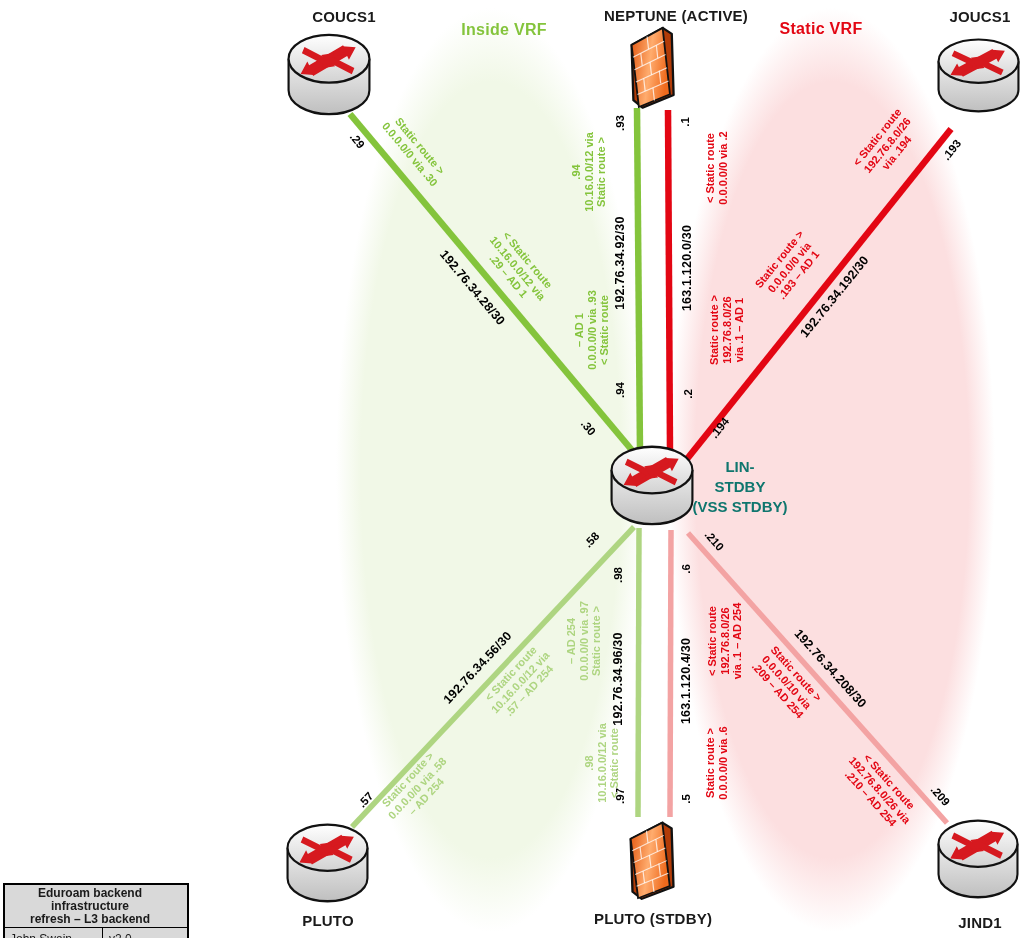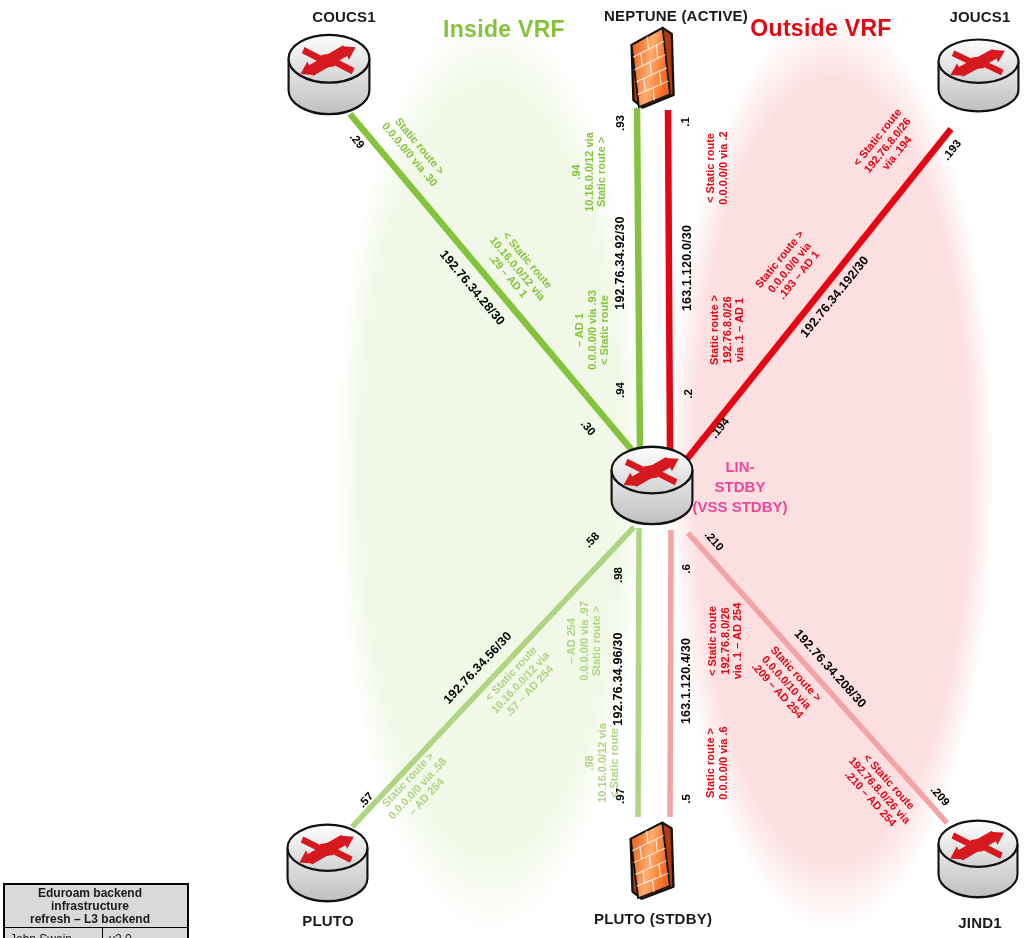--- a/index.html
+++ b/index.html
@@ -14,22 +14,22 @@
   .ln-g{stroke:var(--inside-green);stroke-width:6.5;}
   .ln-lg{stroke:var(--inside-green-light);stroke-width:5.5;}
   .ln-r{stroke:var(--outside-red);stroke-width:6.5;}
   .ln-lr{stroke:var(--outside-red-light);stroke-width:5.5;}
   svg.icon{position:absolute;z-index:4;}
   .lbl{position:absolute;z-index:5;font-weight:bold;white-space:nowrap;text-align:center;
        display:flex;flex-direction:column;align-items:center;line-height:13px;
        transform:translate(-50%,-50%) rotate(var(--r,0deg));}
   .rev{flex-direction:column-reverse;}
   .node-label{font-size:15px;color:#1a1a1a;letter-spacing:.2px;}
-  .lin-label{font-size:15px;color:#ec4899;line-height:20px;}
-  .zone-label{font-size:23px;letter-spacing:.3px;}
+  .lin-label{font-size:15px;color:#0f766e;line-height:20px;}
+  .zone-label{font-size:16px;letter-spacing:.3px;}
   .iface{font-size:11.5px;color:#000;}
   .subnet{font-size:12.5px;color:#000;letter-spacing:.2px;}
   .route{font-size:11px;line-height:12.5px;}
   .g{color:var(--inside-green);}
   .lg{color:var(--inside-green-light);}
   .r{color:var(--outside-red);}
   .titleblock{position:absolute;left:3px;top:883px;width:182px;z-index:6;
     border:2px solid #000;background:#d9d9d9;font-size:12px;color:#1a1a1a;}
   .tb-title{font-weight:bold;text-align:center;line-height:13px;padding:2px 12px 1px 0;
     border-bottom:1.5px solid #000;}
@@ -115,21 +115,21 @@
       <use href="#router"></use>
     </svg>
   <svg class="icon" style="left:627px;top:22px" width="53" height="90" viewBox="0 0 58 106" preserveAspectRatio="none">
       <use href="#firewall"></use>
     </svg>
   <svg class="icon" style="left:626px;top:817px" width="54" height="86" viewBox="0 0 58 106" preserveAspectRatio="none">
       <use href="#firewall"></use>
     </svg>
 
   <div class="lbl zone-label g" style="left:504px;top:29px">Inside VRF</div>
-  <div class="lbl zone-label r" style="left:821px;top:28px">Outside VRF</div>
+  <div class="lbl zone-label r" style="left:821px;top:28px">Static VRF</div>
 
   <div class="lbl node-label" style="left:344px;top:16px">COUCS1</div>
   <div class="lbl node-label" style="left:676px;top:15px">NEPTUNE (ACTIVE)</div>
   <div class="lbl node-label" style="left:980px;top:16px">JOUCS1</div>
   <div class="lbl node-label" style="left:328px;top:920px">PLUTO</div>
   <div class="lbl node-label" style="left:653px;top:918px">PLUTO (STDBY)</div>
   <div class="lbl node-label" style="left:980px;top:922px">JIND1</div>
   <div class="lbl lin-label" style="left:740px;top:487px">
       <div>LIN-</div>
       <div>STDBY</div>

